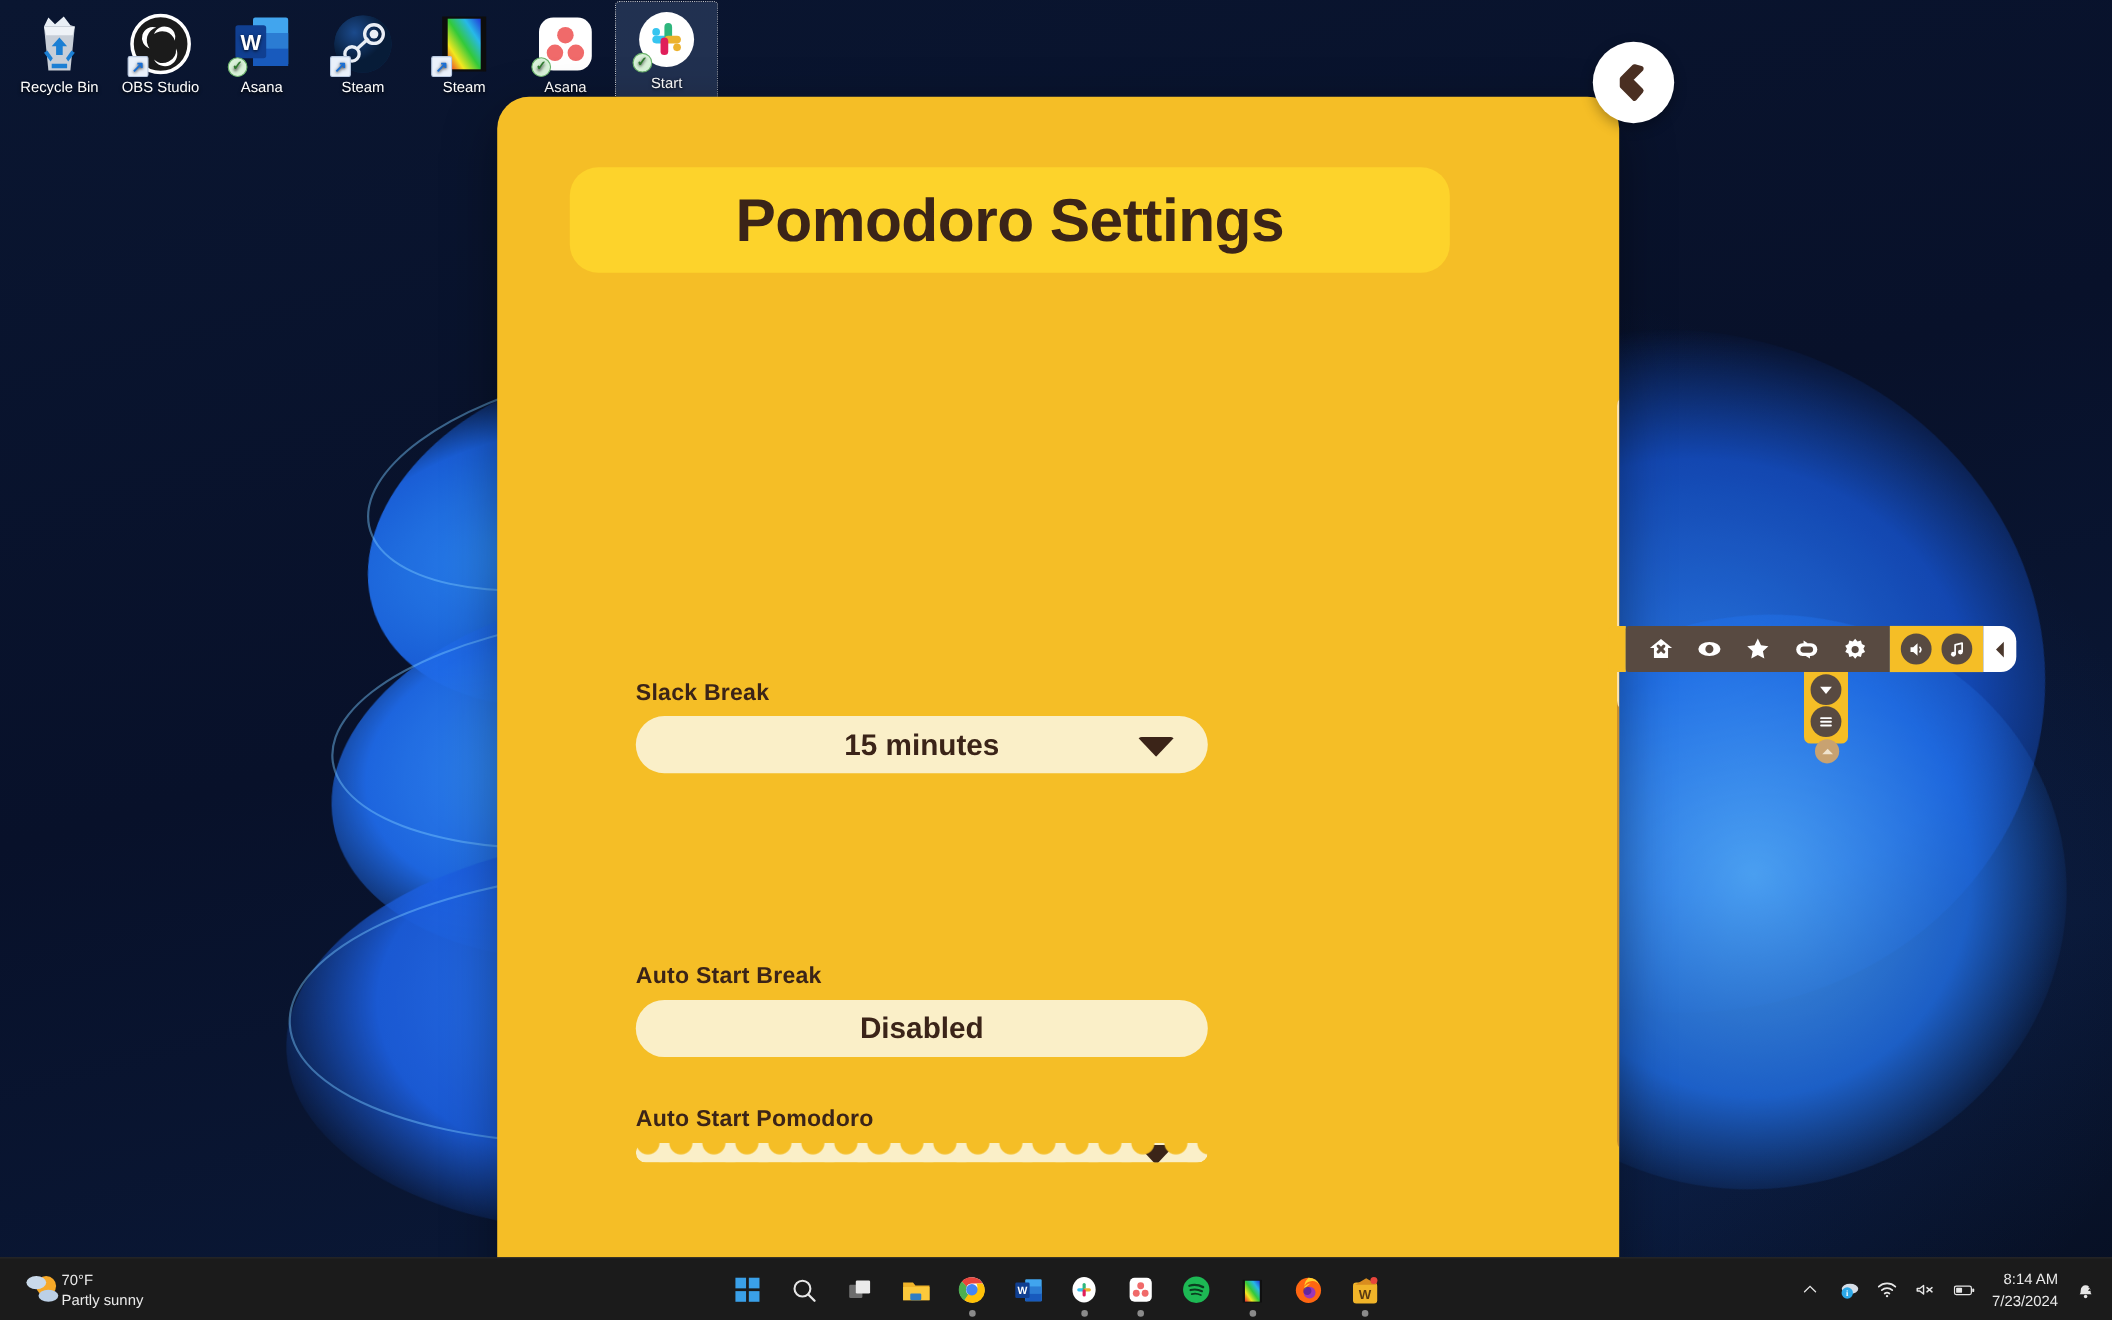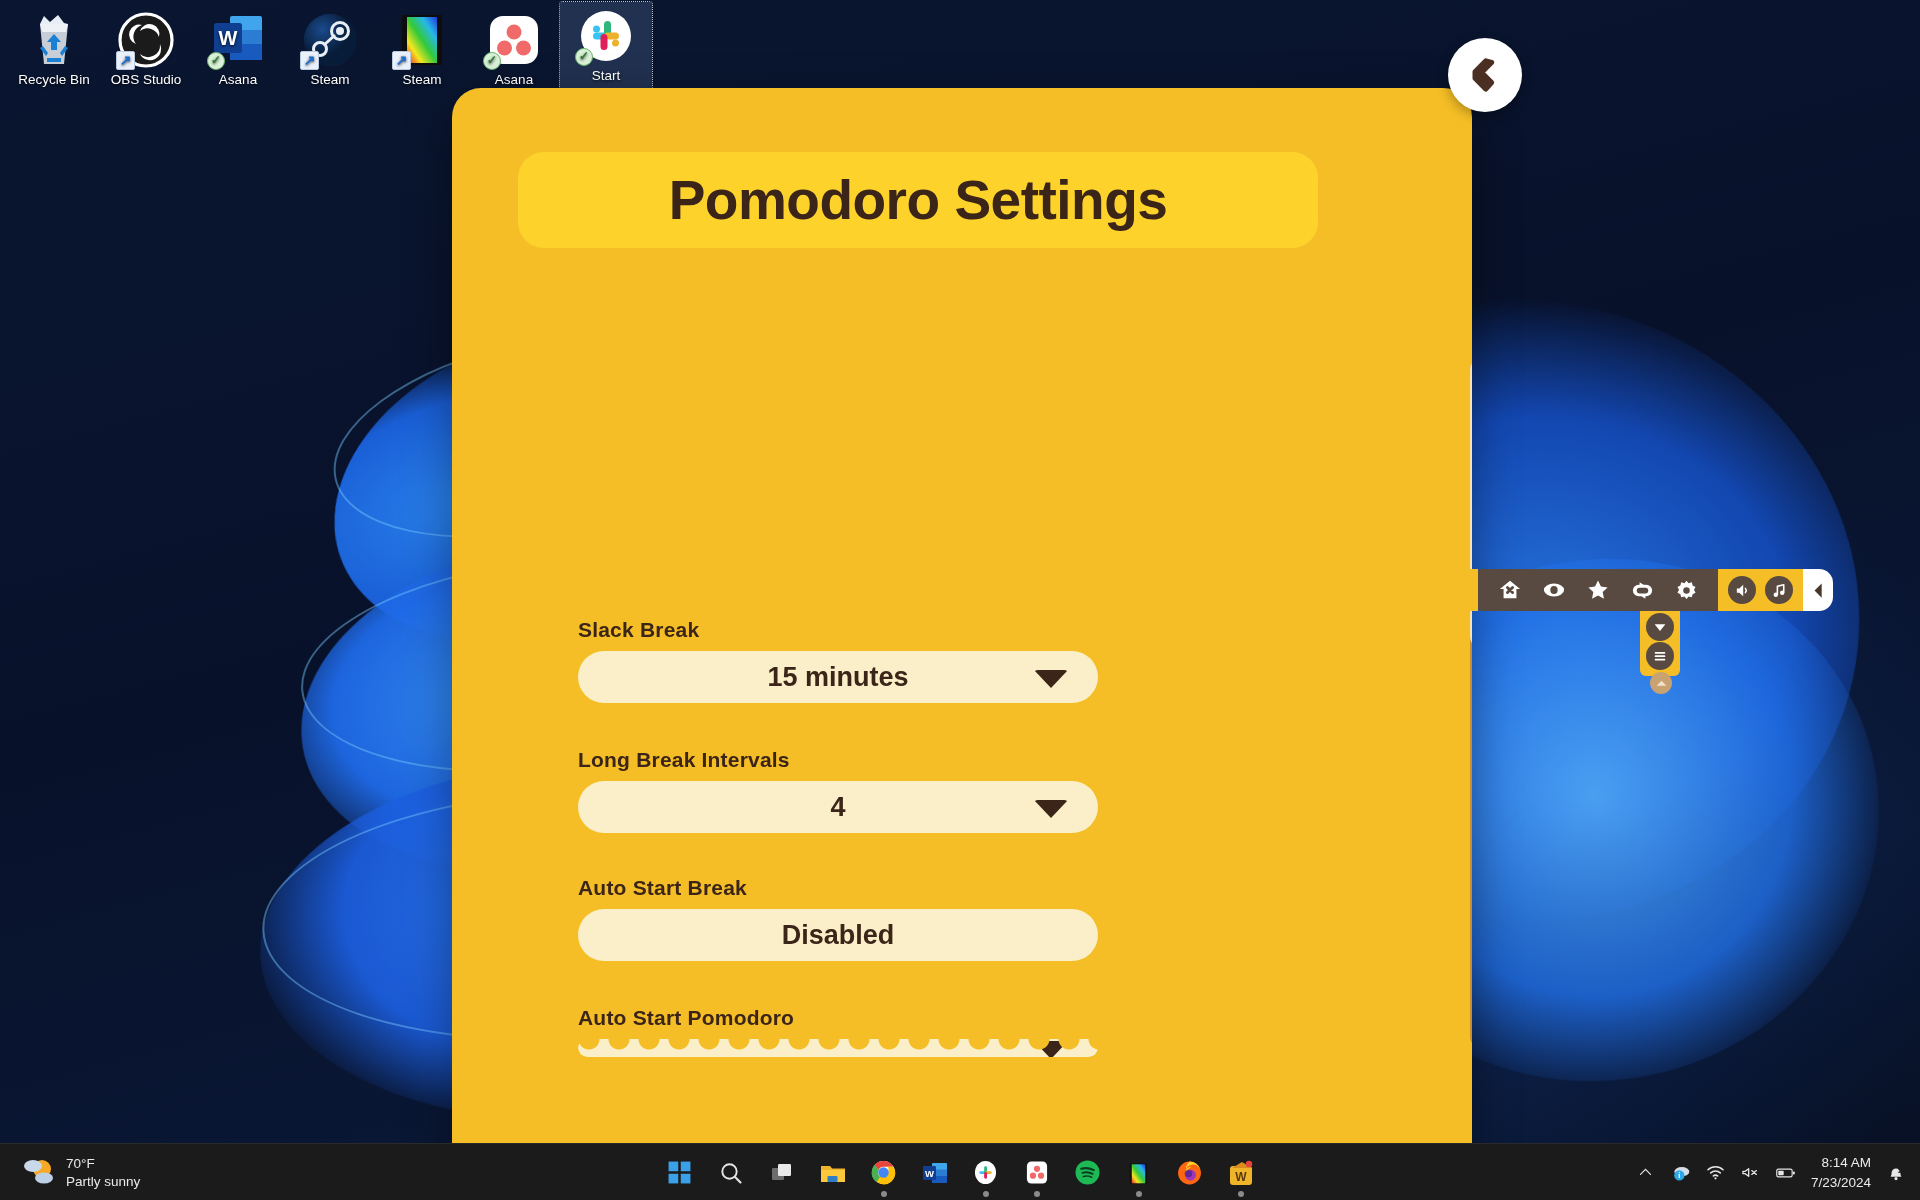--- a/index.html
+++ b/index.html
@@ -185,21 +185,21 @@
   }
 
   
   #taskbar{
     position:absolute; left:0; bottom:0; width:1920px; height:57px;
     background:#1b1b1b;
     border-top:1px solid #2a2a2a;
   }
   #weather{
     position:absolute; left:22px; top:8px; height:42px;
-    display:flex; align-items:center; gap:10px; color:#eaeaea;
+    display:flex; align-items:center; color:#eaeaea;
   }
   #weather .wtext{ font-size:13.5px; line-height:1.35; }
   #tb-center{
     position:absolute; left:50%; top:0; transform:translateX(-50%);
     height:57px; display:flex; align-items:center; gap:20px;
   }
   .tb-app{
     width:31px; height:31px; position:relative;
     display:flex; align-items:center; justify-content:center;
   }
@@ -428,27 +428,20 @@
 
 
       <div class="field" style="top:260px">
         <div class="flabel">Slack Break</div>
         <div class="fctl">
           <span class="fval">15 minutes</span>
           <span class="caret"></span>
         </div>
       </div>
 
-      <div class="field" style="top:390px">
-        <div class="flabel">Long Break Intervals</div>
-        <div class="fctl">
-          <span class="fval">4</span>
-          <span class="caret"></span>
-        </div>
-      </div>
 
       <div class="field" style="top:518px">
         <div class="flabel">Auto Start Break</div>
         <div class="fctl">
           <span class="fval">Disabled</span>
         </div>
       </div>
 
       <div class="field clipped" style="top:648px">
         <div class="flabel">Auto Start Pomodoro</div>

